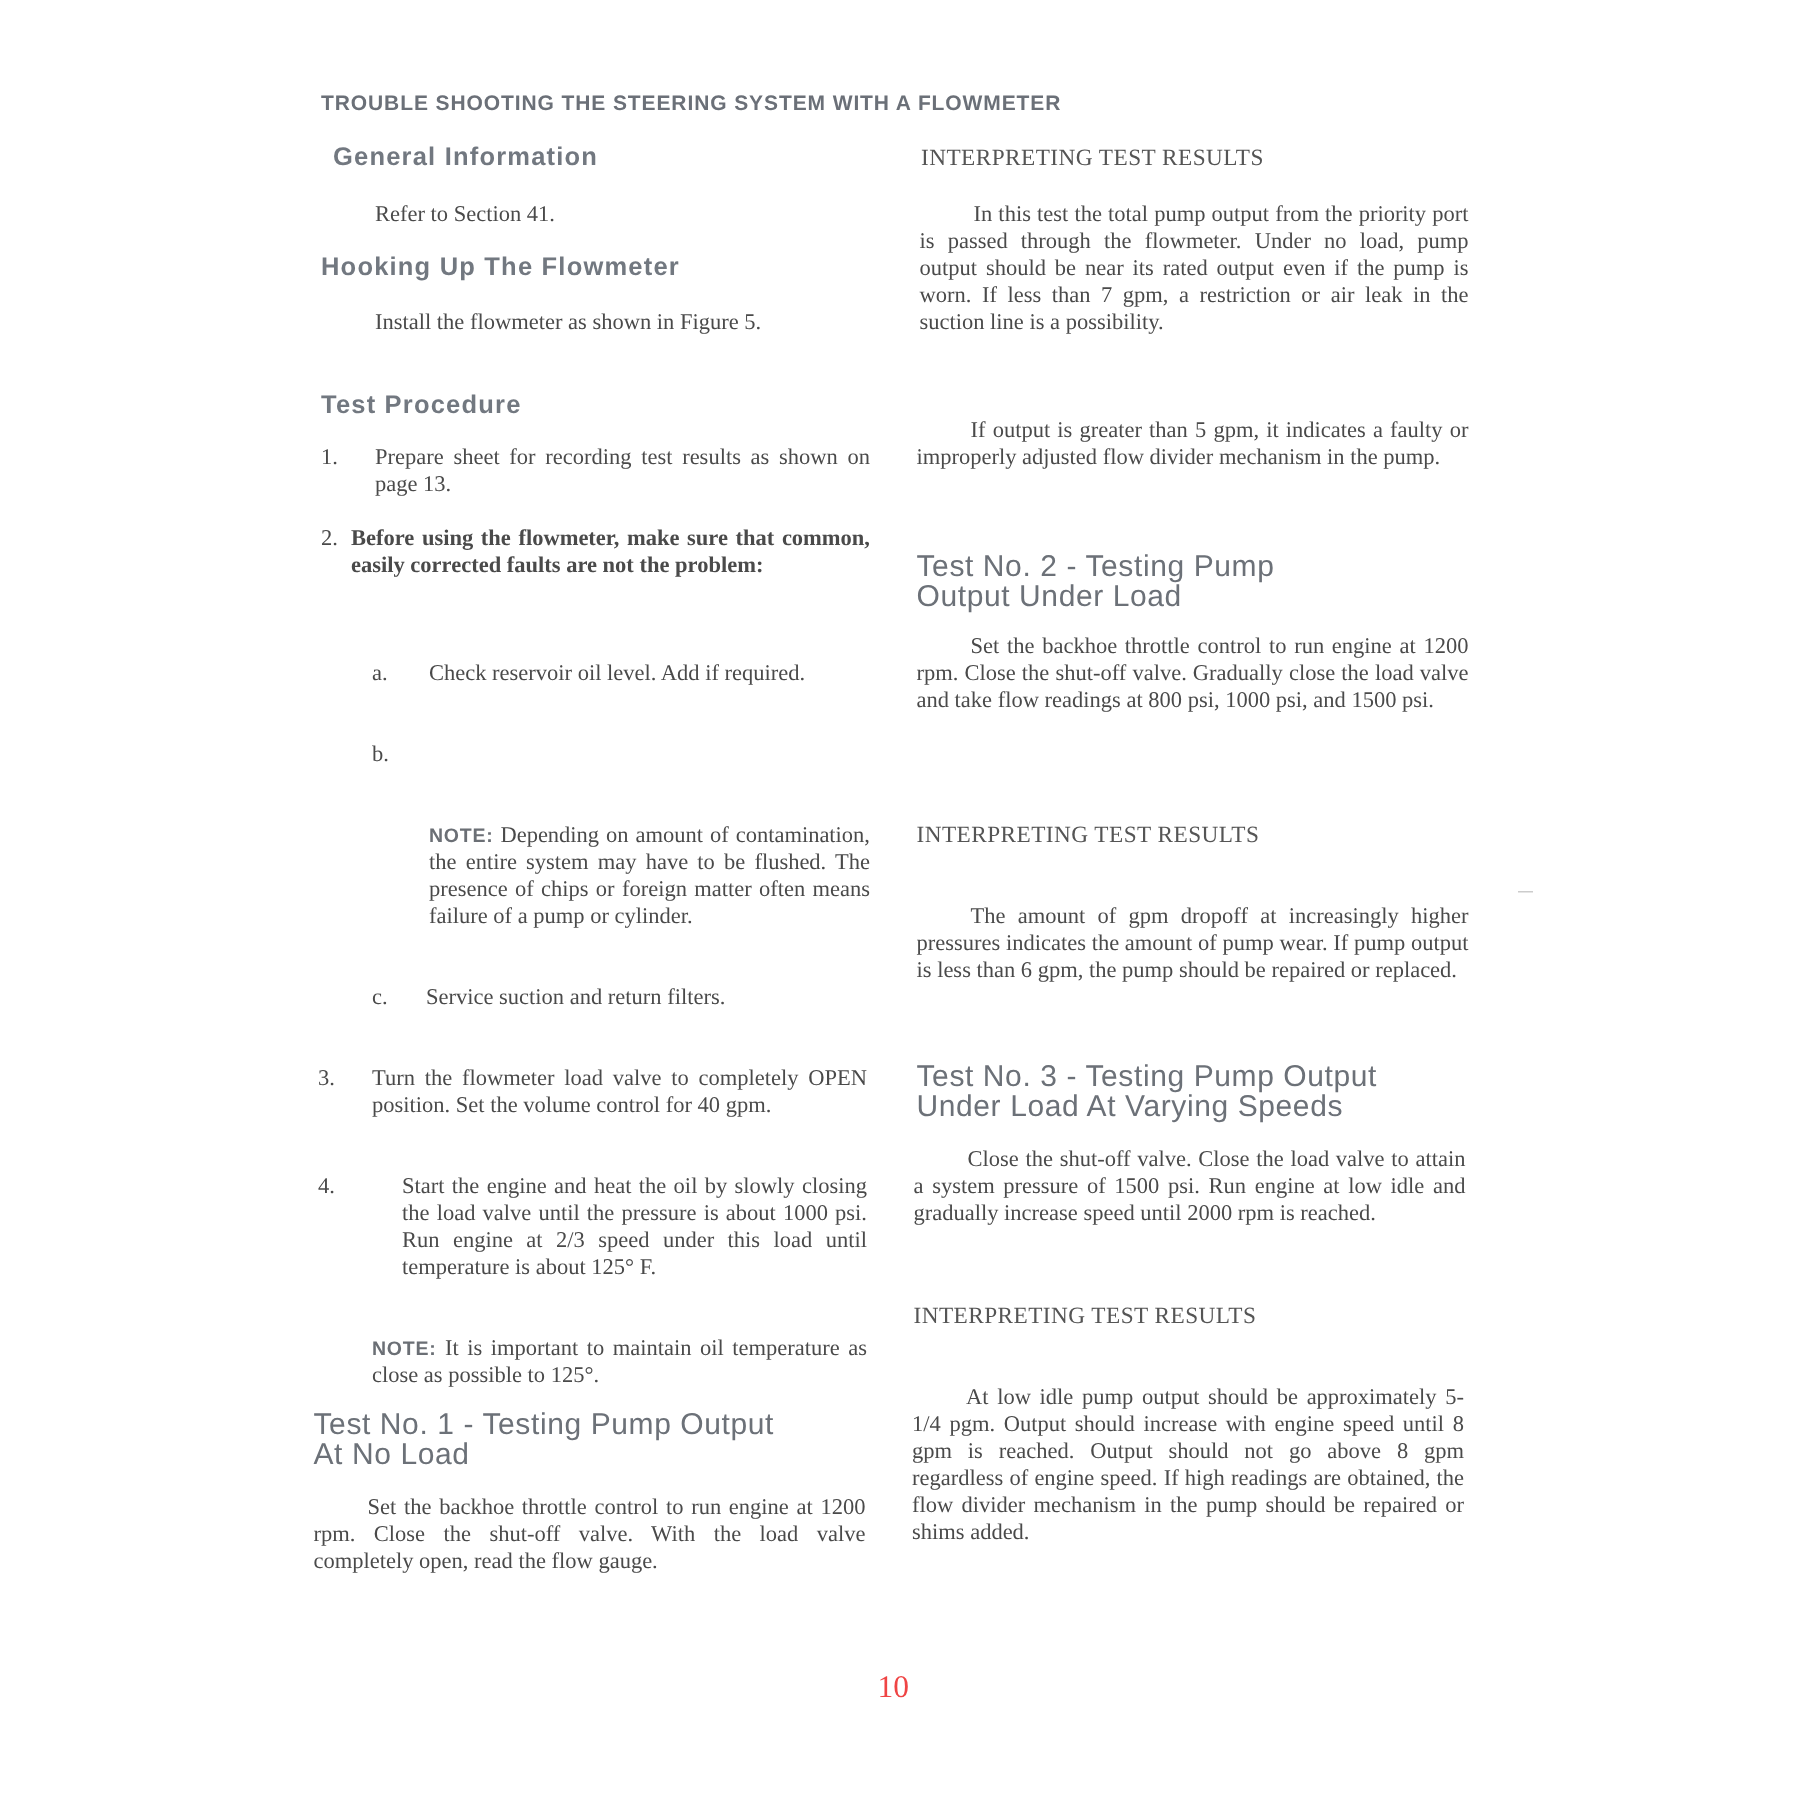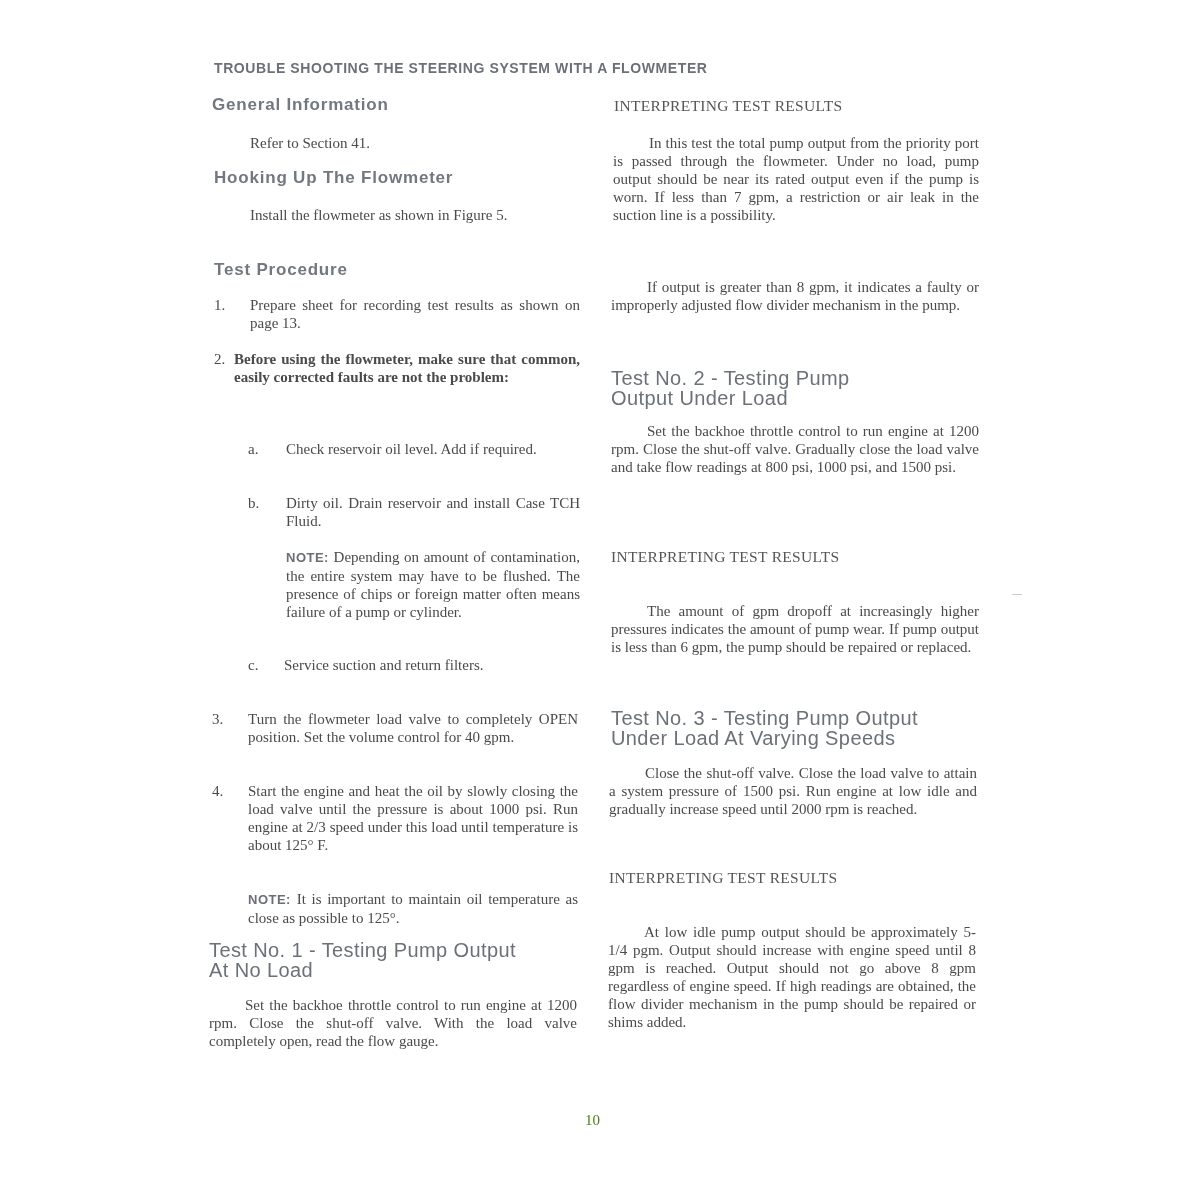--- a/index.html
+++ b/index.html
@@ -11,29 +11,29 @@
   .h-sans { font-family:"Liberation Sans","DejaVu Sans",sans-serif; font-weight:bold; font-size:17px;
             color:#727880; letter-spacing:0.8px; white-space:nowrap; }
   .h-test { font-family:"Liberation Sans","DejaVu Sans",sans-serif; font-size:20px; color:#6c7178;
             line-height:20px; letter-spacing:0.4px; }
   .h-interp { font-family:"Liberation Serif","DejaVu Serif",serif; font-size:15.5px; color:#555;
               letter-spacing:0.3px; white-space:nowrap; }
   .body { font-size:15px; line-height:18px; text-align:justify; color:#4a4a4a; }
   .indent { text-indent:36px; }
   .num { position:absolute; left:0; top:0; }
   .note-label { font-family:"Liberation Sans","DejaVu Sans",sans-serif; font-weight:bold; font-size:13px; color:#6b6f75; letter-spacing:0.5px; }
-  .page-num { left:585px; top:1112px; font-size:15px; color:#4d7c0f; }
+  .page-num { left:585px; top:1112px; font-size:21px; color:#ef4444; }
   .speck { left:1012px; top:594px; width:10px; height:1px; background:#ccc; }
 </style>
 </head>
 <body>
 
 <div class="abs title">TROUBLE SHOOTING THE STEERING SYSTEM WITH A FLOWMETER</div>
 
-<div class="abs h-sans" style="left:212px;top:95px;text-align:center;">General Information</div>
+<div class="abs h-sans" style="left:222px;top:95px;text-align:center;">General Information</div>
 <div class="abs body" style="left:214px;top:134px;width:366px;text-indent:36px;">Refer to Section 41.</div>
 
 <div class="abs h-sans" style="left:214px;top:168px;">Hooking Up The Flowmeter</div>
 <div class="abs body indent" style="left:214px;top:206px;width:366px;">Install the flowmeter as shown in Figure 5.</div>
 
 <div class="abs h-sans" style="left:214px;top:260px;">Test Procedure</div>
 
 <div class="abs" style="left:214px;top:296px;width:366px;">
   <span class="num body">1.</span>
   <div class="body" style="margin-left:36px;">Prepare sheet for recording test results as shown on page 13.</div>
@@ -44,57 +44,56 @@
   <div class="body" style="margin-left:20px;font-weight:bold;">Before using the flowmeter, make sure that common, easily corrected faults are not the problem:</div>
 </div>
 
 <div class="abs" style="left:248px;top:440px;width:332px;">
   <span class="num body">a.</span>
   <div class="body" style="margin-left:38px;">Check reservoir oil level. Add if required.</div>
 </div>
 
 <div class="abs" style="left:248px;top:494px;width:332px;">
   <span class="num body">b.</span>
-  <div class="body" style="margin-left:38px;">Dirty oil. Drain reservoir and install Case TCH Fluid.</div>
 </div>
 
 <div class="abs body" style="left:286px;top:548px;width:294px;">
   <span class="note-label">NOTE:</span>
   <span>Depending on amount of contamination, the entire system may have to be flushed. The presence of chips or foreign matter often means failure of a pump or cylinder.</span>
 </div>
 
 <div class="abs" style="left:248px;top:656px;width:332px;">
   <span class="num body">c.</span>
   <div class="body" style="margin-left:36px;">Service suction and return filters.</div>
 </div>
 
 <div class="abs" style="left:212px;top:710px;width:366px;">
   <span class="num body">3.</span>
   <div class="body" style="margin-left:36px;">Turn the flowmeter load valve to completely OPEN position. Set the volume control for 40 gpm.</div>
 </div>
 
 <div class="abs" style="left:212px;top:782px;width:366px;">
   <span class="num body">4.</span>
-  <div class="body" style="margin-left:36px;">Start the engine and heat the oil by slowly closing the load valve until the pressure is about 1000 psi. Run engine at 2/3 speed under this load until temperature is about 125° F.</div>
+  <div class="body" style="margin-left:56px;">Start the engine and heat the oil by slowly closing the load valve until the pressure is about 1000 psi. Run engine at 2/3 speed under this load until temperature is about 125° F.</div>
 </div>
 
 <div class="abs body" style="left:248px;top:890px;width:330px;">
   <span class="note-label">NOTE:</span>
   <span>It is important to maintain oil temperature as close as possible to 125°.</span>
 </div>
 
 <div class="abs h-test" style="left:209px;top:940px;">
   <div>Test No. 1 - Testing Pump Output</div>
   <div>At No Load</div>
 </div>
 <div class="abs body indent" style="left:209px;top:996px;width:368px;">Set the backhoe throttle control to run engine at 1200 rpm. Close the shut-off valve. With the load valve completely open, read the flow gauge.</div>
 
 <div class="abs h-interp" style="left:614px;top:97px;">INTERPRETING TEST RESULTS</div>
 <div class="abs body indent" style="left:613px;top:134px;width:366px;">In this test the total pump output from the priority port is passed through the flowmeter. Under no load, pump output should be near its rated output even if the pump is worn. If less than 7 gpm, a restriction or air leak in the suction line is a possibility.</div>
-<div class="abs body indent" style="left:611px;top:278px;width:368px;">If output is greater than 8 gpm, it indicates a faulty or improperly adjusted flow divider mechanism in the pump.</div>
+<div class="abs body indent" style="left:611px;top:278px;width:368px;">If output is greater than 5 gpm, it indicates a faulty or improperly adjusted flow divider mechanism in the pump.</div>
 
 <div class="abs h-test" style="left:611px;top:368px;">
   <div>Test No. 2 - Testing Pump</div>
   <div>Output Under Load</div>
 </div>
 <div class="abs body indent" style="left:611px;top:422px;width:368px;">Set the backhoe throttle control to run engine at 1200 rpm. Close the shut-off valve. Gradually close the load valve and take flow readings at 800 psi, 1000 psi, and 1500 psi.</div>
 
 <div class="abs h-interp" style="left:611px;top:548px;">INTERPRETING TEST RESULTS</div>
 <div class="abs body indent" style="left:611px;top:602px;width:368px;">The amount of gpm dropoff at increasingly higher pressures indicates the amount of pump wear. If pump output is less than 6 gpm, the pump should be repaired or replaced.</div>
 

